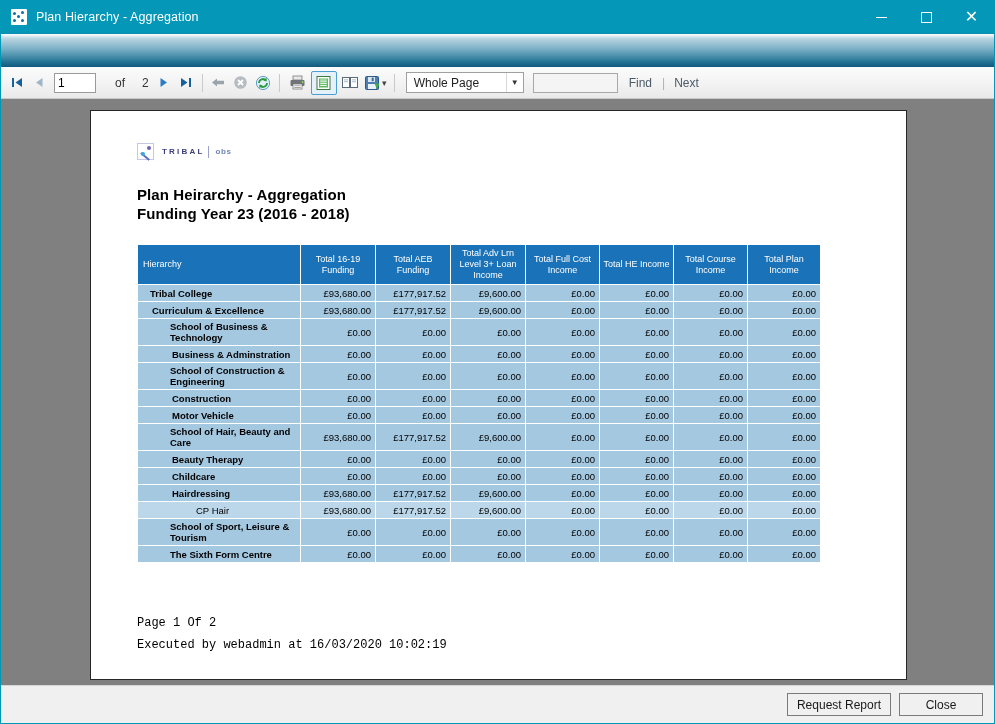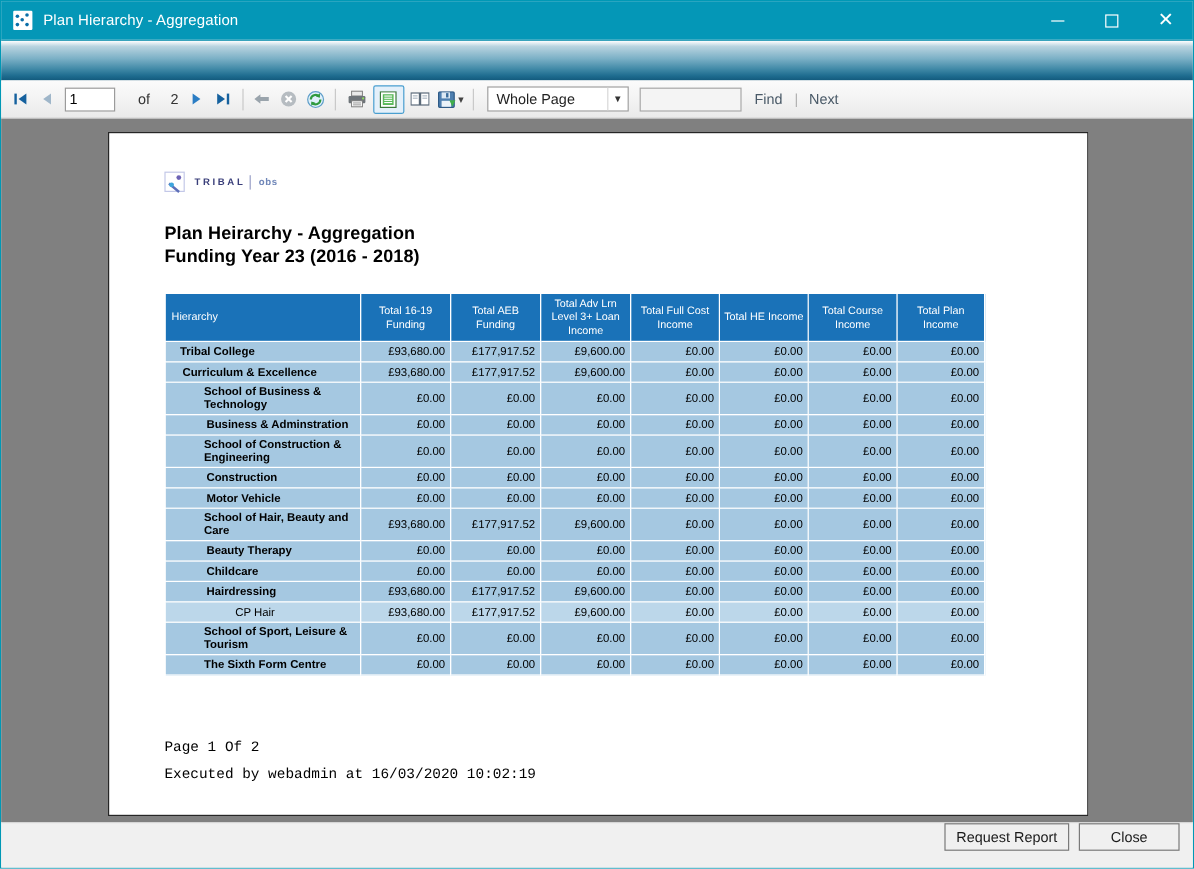--- a/index.html
+++ b/index.html
@@ -267,20 +267,21 @@
     font-family: Liberation Mono, monospace;
   }
 
   
   .bottombar {
     height: 38px;
     flex: 0 0 auto;
     background: #f0f0f0;
     border-top: 1px solid #d6d6d6;
     display: flex;
+    align-items: center;
     justify-content: flex-end;
     padding-right: 11px;
     gap: 8px;
   }
   .btn {
     height: 23px;
     min-width: 84px;
     background: #f0f0f0;
     border: 1px solid #7a7a7a;
     font-size: 12px;

